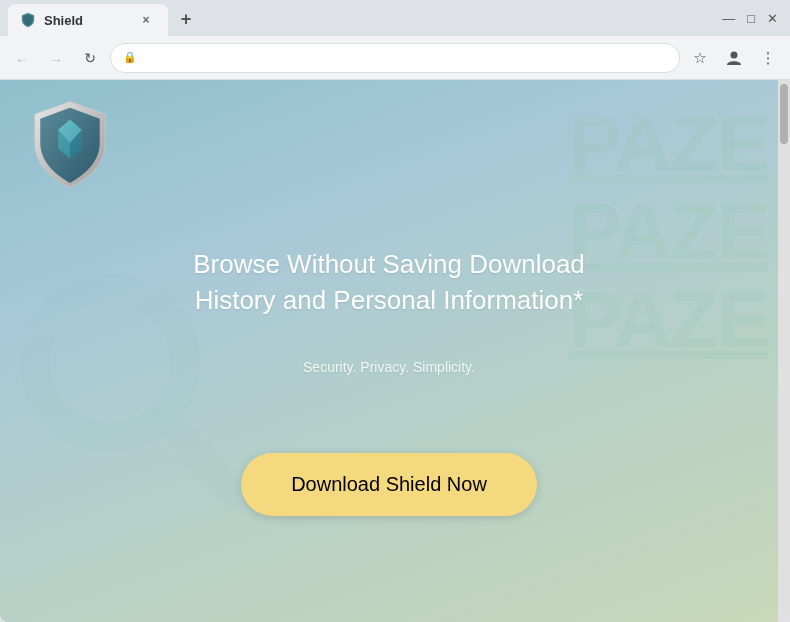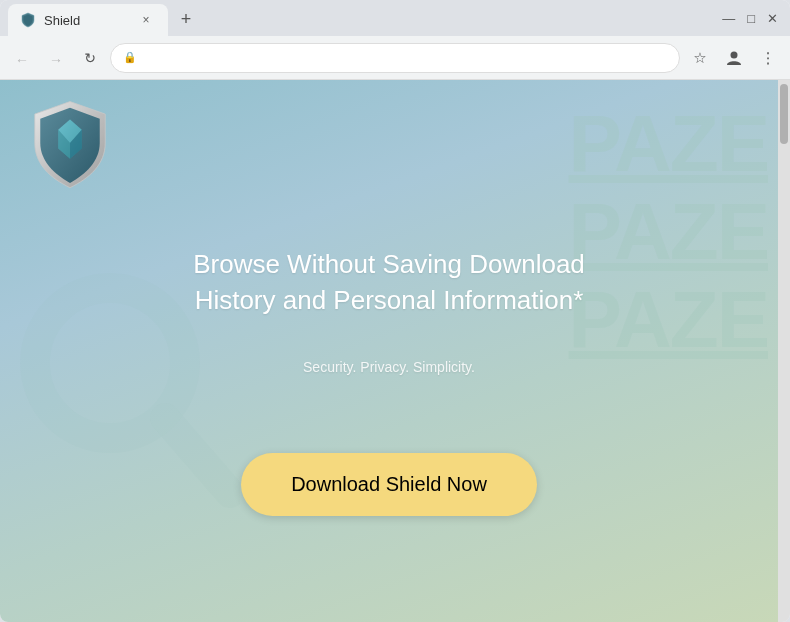--- a/index.html
+++ b/index.html
@@ -29,20 +29,21 @@
       display: flex;
       align-items: center;
       padding: 0 8px;
       flex-shrink: 0;
     }
 
     .titlebar-left {
       display: flex;
       align-items: center;
       gap: 0;
+      font-weight: bold;
     }
 
     .tab {
       display: flex;
       align-items: center;
       background: #f1f3f4;
       border-radius: 8px 8px 0 0;
       padding: 0 12px;
       height: 32px;
       gap: 8px;

